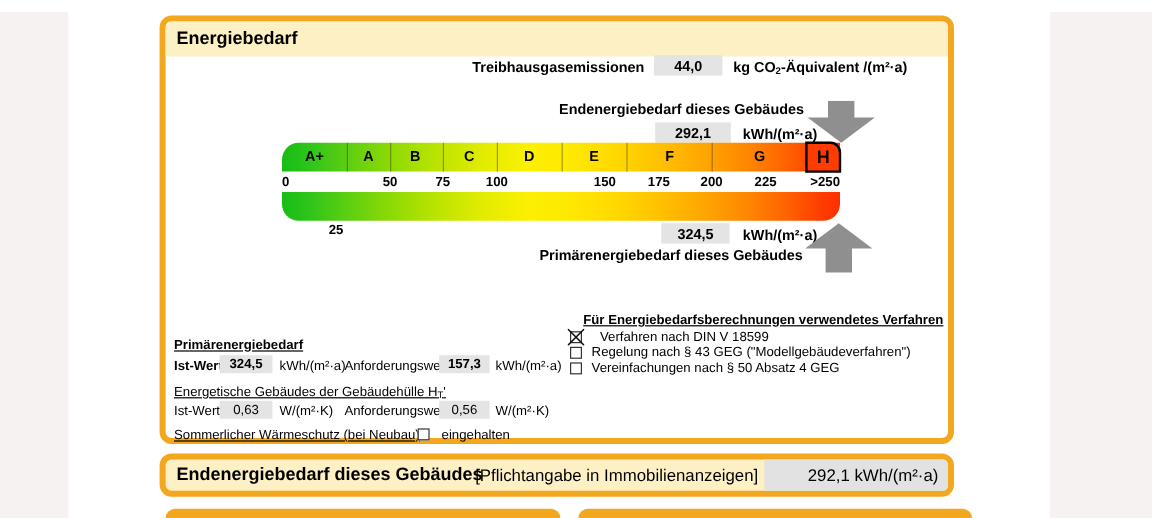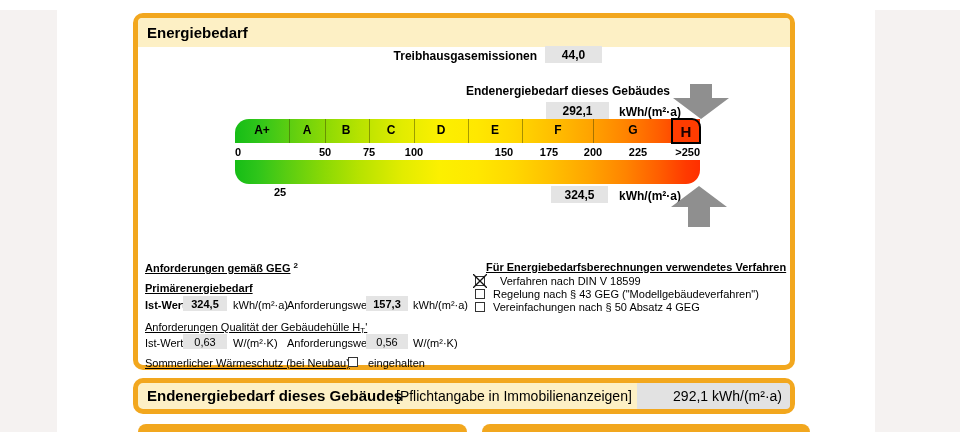--- a/index.html
+++ b/index.html
@@ -72,20 +72,21 @@
   <div class="page-margin right"></div>
 
   <div class="panel">
     <div class="panel-header">
       <div class="panel-title">Energiebedarf</div>
     </div>
     <div class="content">
 
       <div class="lbl-b12" style="left:200px; top:31px; width:199px; text-align:right;">Treibhausgasemissionen</div>
       <div class="val-box" style="left:407px; top:28px; width:57px; height:17px;">44,0</div>
+      <div class="lbl-b12" style="left:473px; top:31px;"><span>kg CO</span><sub class="small">2</sub><span>-Äquivalent /(m²·a)</span></div>
 
       <div class="lbl-b12" style="left:300px; top:66px; width:232px; text-align:right;">Endenergiebedarf dieses Gebäudes</div>
       <div class="val-box" style="left:408px; top:84px; width:63px; height:17px;">292,1</div>
       <div class="lbl-b12" style="left:481px; top:87px;">kWh/(m²·a)</div>
 
       <svg class="arrow-svg" style="left:535px; top:66px;" width="60" height="36" viewBox="0 0 60 36">
         <polygon points="17,0 39,0 39,14 56,14 28,35 0,14 17,14" fill="#8F8F8F"></polygon>
       </svg>
 
       <div class="bar-letters energy-gradient"></div>
@@ -115,37 +116,37 @@
       <div class="tick mid" style="left:366px;">150</div>
       <div class="tick mid" style="left:411px;">175</div>
       <div class="tick mid" style="left:455px;">200</div>
       <div class="tick mid" style="left:500px;">225</div>
       <div class="tick" style="right:90px; text-align:right;">&gt;250</div>
 
       <div class="bar-bottom energy-gradient"></div>
 
       <div class="val-box" style="left:413px; top:168px; width:57px; height:17px;">324,5</div>
       <div class="lbl-b12" style="left:481px; top:171px;">kWh/(m²·a)</div>
+      <div class="lbl-b12" style="left:250px; top:188px; width:281px; text-align:right;">Primärenergiebedarf dieses Gebäudes</div>
 
       <svg class="arrow-svg" style="left:533px; top:167px;" width="60" height="43" viewBox="0 0 60 43">
         <polygon points="28,1 56,22 39,22 39,42 17,42 17,22 0,22" fill="#8F8F8F"></polygon>
       </svg>
 
-      <div class="small-txt small-b" style="left:7px; top:243px;"><span class="u">Anforderungen gemäß GEG</span>&nbsp;<sup class="small">2</sup></div>
 
       <div class="small-txt small-b u" style="left:7px; top:264px;">Primärenergiebedarf</div>
 
       <div class="small-txt small-b" style="left:7px; top:281px;">Ist-Wert</div>
       <div class="sval-box" style="left:45px; top:278px; width:44px; height:15px; font-weight:bold;">324,5</div>
       <div class="small-txt" style="left:95px; top:281px;">kWh/(m²·a)</div>
       <div class="small-txt" style="left:149px; top:281px;">Anforderungswert</div>
       <div class="sval-box" style="left:228px; top:278px; width:42px; height:15px; font-weight:bold;">157,3</div>
       <div class="small-txt" style="left:275px; top:281px;">kWh/(m²·a)</div>
 
-      <div class="small-txt u" style="left:7px; top:303px;"><span>Anforderungen Qualität der Gebäudehülle H</span><sub class="small">T</sub><span>'</span></div>
+      <div class="small-txt u" style="left:7px; top:303px;"><span>Energetische Gebäudes der Gebäudehülle H</span><sub class="small">T</sub><span>'</span></div>
 
       <div class="small-txt" style="left:7px; top:319px;">Ist-Wert</div>
       <div class="sval-box" style="left:45px; top:316px; width:44px; height:15px;">0,63</div>
       <div class="small-txt" style="left:95px; top:319px;">W/(m²·K)</div>
       <div class="small-txt" style="left:149px; top:319px;">Anforderungswert</div>
       <div class="sval-box" style="left:228px; top:316px; width:42px; height:15px;">0,56</div>
       <div class="small-txt" style="left:275px; top:319px;">W/(m²·K)</div>
 
       <div class="small-txt u" style="left:7px; top:339px;">Sommerlicher Wärmeschutz (bei Neubau)</div>
       <span class="checkbox" style="position:absolute; left:210px; top:339px;"></span>

